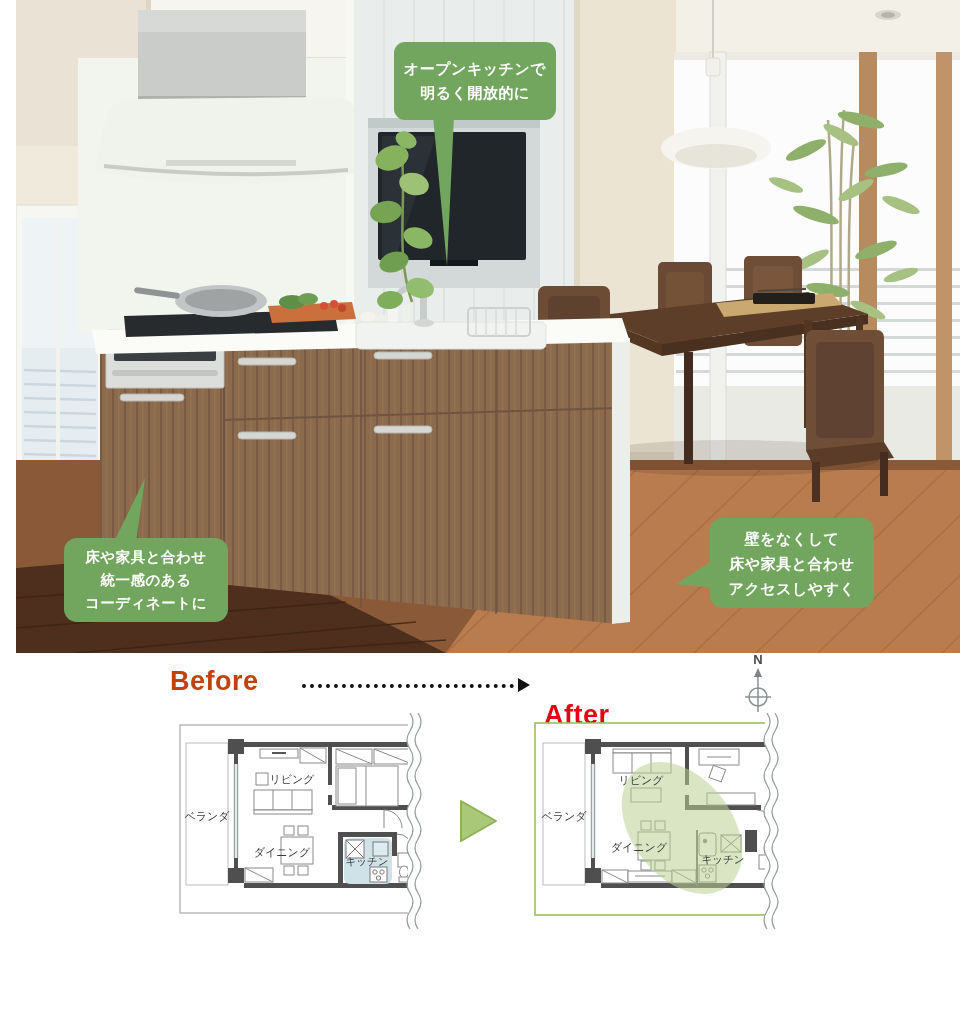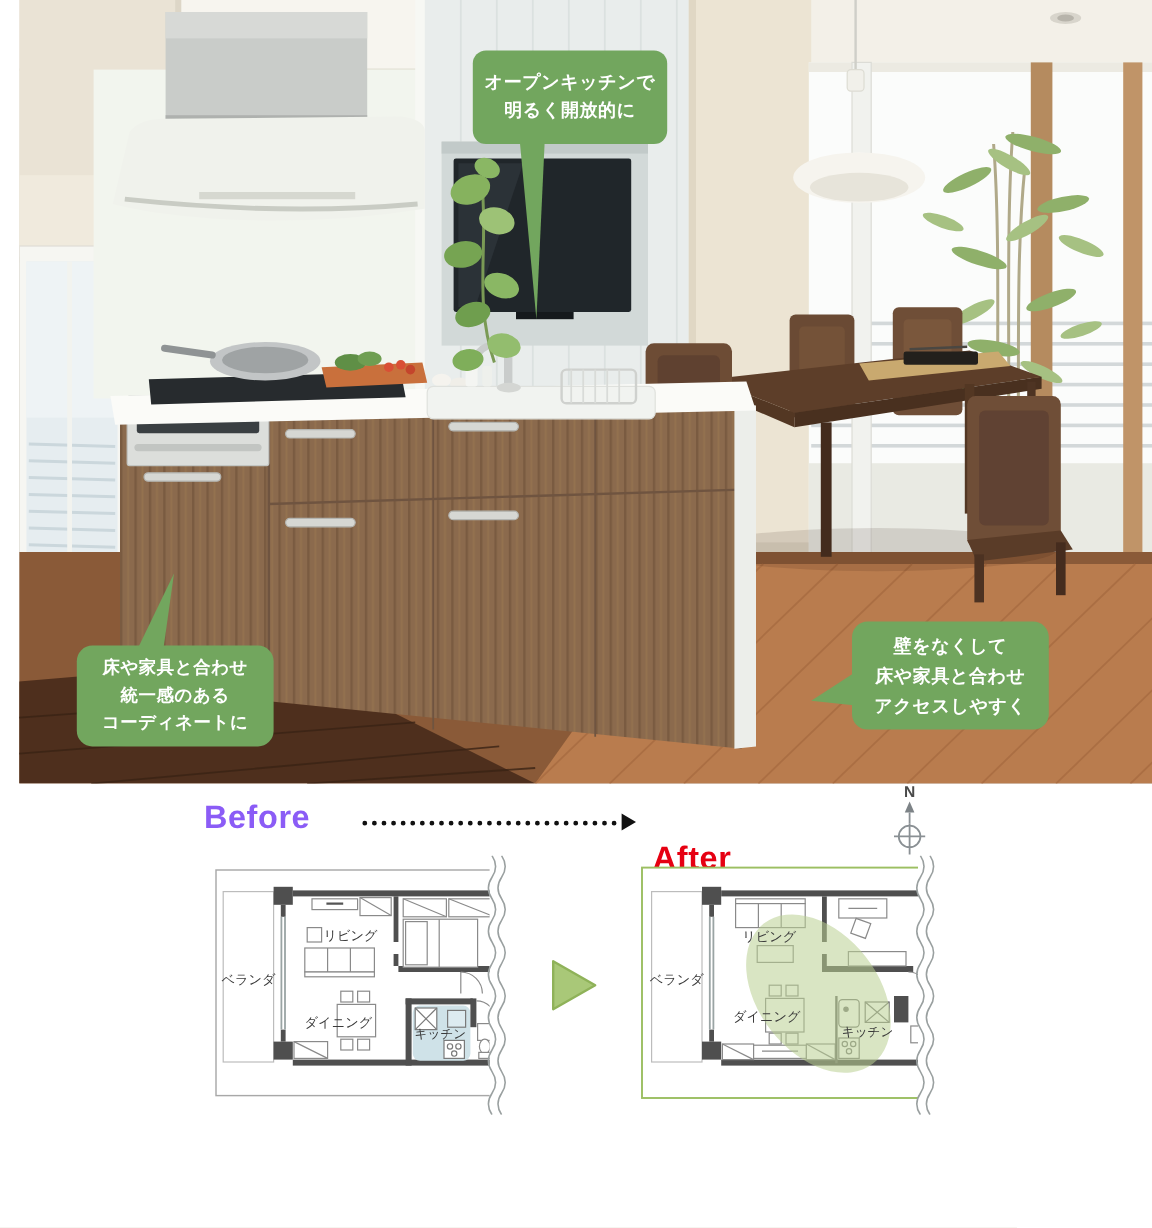--- a/index.html
+++ b/index.html
@@ -9,21 +9,21 @@
   
   #photo-wrap{left:16px;top:0;width:834px;height:653px;}
   .callout{position:absolute;background:#72a65e;color:#ffffff;font-weight:bold;
            text-align:center;border-radius:11px;white-space:pre-line;
            display:flex;align-items:center;justify-content:center;
            letter-spacing:0.5px;}
   #callout-open{left:378px;top:42px;width:162px;height:78px;font-size:15px;line-height:24px;}
   #callout-coordinate{left:48px;top:538px;width:164px;height:84px;font-size:14.5px;line-height:23px;border-radius:13px;}
   #callout-wall{left:694px;top:518px;width:164px;height:90px;font-size:15px;line-height:25px;border-radius:13px;}
   
-  #before-label{left:170px;top:666px;font-size:27px;font-weight:bold;color:#8b5cf6;letter-spacing:0.5px;}
+  #before-label{left:170px;top:666px;font-size:27px;font-weight:bold;color:#c2410c;letter-spacing:0.5px;}
   #after-label{left:544px;top:700px;font-size:27px;font-weight:bold;color:#e60012;letter-spacing:0.5px;}
   #dotted-leader{left:302px;top:684px;width:212px;height:0;border-top:4px dotted #111111;}
   #leader-arrow{left:518px;top:678px;width:0;height:0;
     border-top:7px solid transparent;border-bottom:7px solid transparent;border-left:12px solid #111111;}
   
   .plan{left:0;top:0;}
   svg text{font-family:"Liberation Sans","DejaVu Sans",sans-serif;}
   .room-label{font-size:11px;fill:#3a3a3a;}
   .room-label-small{font-size:10.5px;fill:#3a3a3a;}
 </style>

